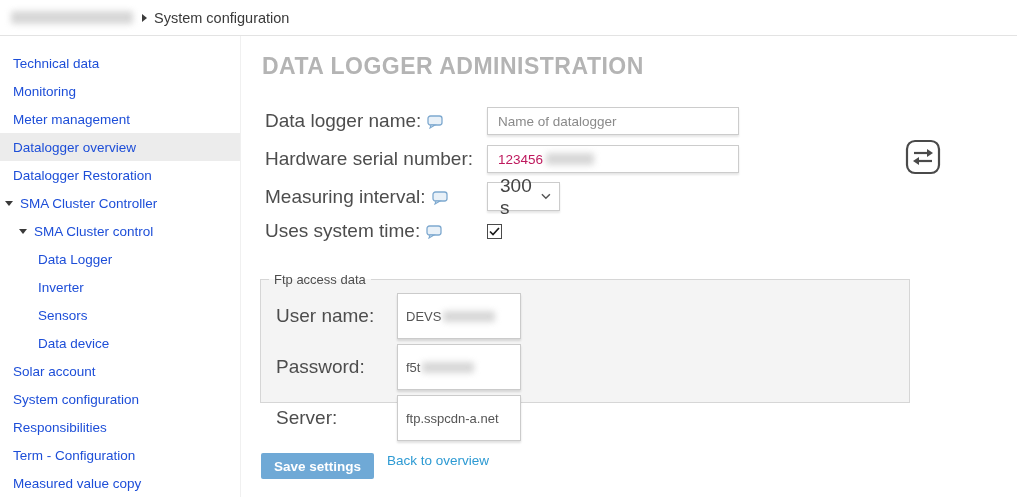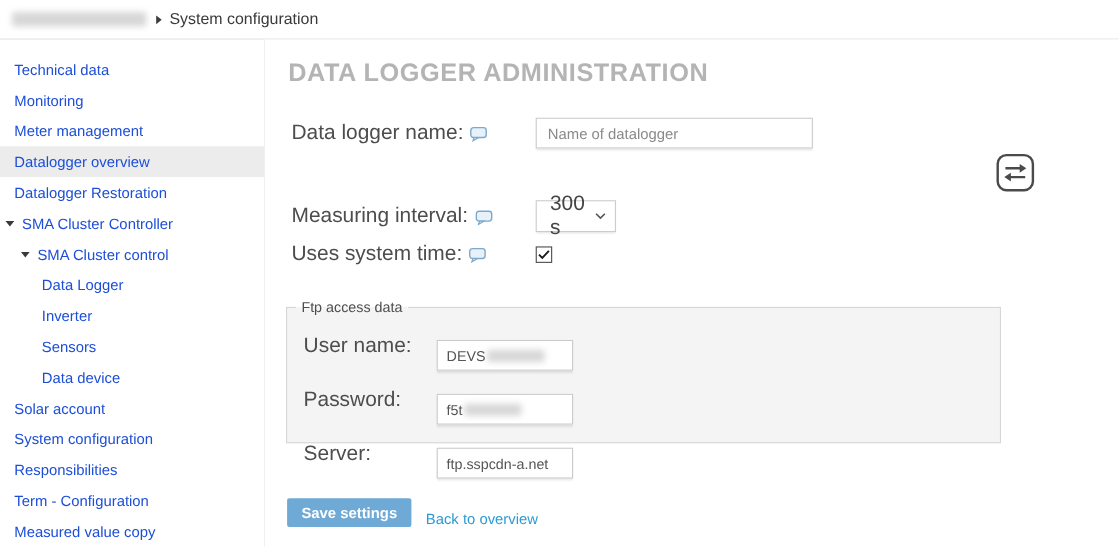--- a/index.html
+++ b/index.html
@@ -61,28 +61,28 @@
 
   .swap-btn { position:absolute; left:664px; top:103px; width:36px; height:36px;
     background:none; border:none; cursor:pointer; padding:0; }
 
   
   .ftp-box { position:absolute; left:19px; top:236px; width:650px; height:131px;
     background:#f4f4f4; border:1px solid #d6d6d6; padding:6px 0 0 0; }
   .ftp-box legend { font-size:13px; color:#4d4d4d; padding:0 5px; margin-left:8px; }
   .ftp-row { display:flex; align-items:center; margin:0 0 5px 15px; }
   .ftp-label { width:121px; font-size:19px; color:#4d4d4d; }
-  .ftp-input { width:124px; height:28px; border:1px solid #cbcbcb; background:#fff;
+  .ftp-input { width:124px; height:46px; border:1px solid #cbcbcb; background:#fff;
     box-shadow:0 2px 2px rgba(0,0,0,.12); font-size:13px; color:#555;
-    display:flex; align-items:center; padding:0 8px; cursor:text;margin-top:16px; }
+    display:flex; align-items:center; padding:0 8px; cursor:text; }
   .ftp-redact { width:52px; height:11px; margin-left:2px; }
 
   
   .actions { position:absolute; left:20px; top:417px; display:flex;
-             align-items:flex-end; gap:13px; }
+             align-items:flex-start; gap:13px; }
   .save-btn { height:26px; padding:0 13px; border:none; border-radius:2px;
     background:#6fa9d6; color:#fff; font-weight:bold; font-size:13.5px;
     font-family:"Liberation Sans", sans-serif; cursor:pointer; }
   .back-link { color:#2d9ad3; font-size:13.5px; text-decoration:none; cursor:pointer; }
 </style>
 </head>
 <body>
 
 <div class="topbar">
   <span class="redact crumb-redact"></span>
@@ -152,20 +152,29 @@
       <div class="flabel">
         <span>Data logger name:</span>
         <svg class="bubble-icon" width="17" height="14" viewBox="0 0 17 14">
           <rect x="1" y="1" width="14" height="9" rx="2.5" fill="#e9f1f8" stroke="#7ea9cf" stroke-width="1.3"></rect>
           <path d="M4 10 L3 13 L8 10 Z" fill="#e9f1f8" stroke="#7ea9cf" stroke-width="1.1"></path>
         </svg>
       </div>
       <input class="text-input" type="text" placeholder="Name of datalogger" style="">
     </div>
 
+    <div class="frow" style="top:109px;">
+      <div class="flabel">
+        <span>Hardware serial number:</span>
+      </div>
+      <div class="div-input">
+        <span>123456</span>
+        <span class="redact val-redact"></span>
+      </div>
+    </div>
 
     <button class="swap-btn">
       <svg width="36" height="36" viewBox="0 0 36 36">
         <rect x="2" y="2" width="32" height="32" rx="8" fill="none" stroke="#4a4a4a" stroke-width="2.2"></rect>
         <line x1="9" y1="14" x2="23" y2="14" stroke="#4a4a4a" stroke-width="2.2"></line>
         <path d="M22 10 L28 14 L22 18 Z" fill="#4a4a4a"></path>
         <line x1="13" y1="22" x2="27" y2="22" stroke="#4a4a4a" stroke-width="2.2"></line>
         <path d="M14 18 L8 22 L14 26 Z" fill="#4a4a4a"></path>
       </svg>
     </button>

